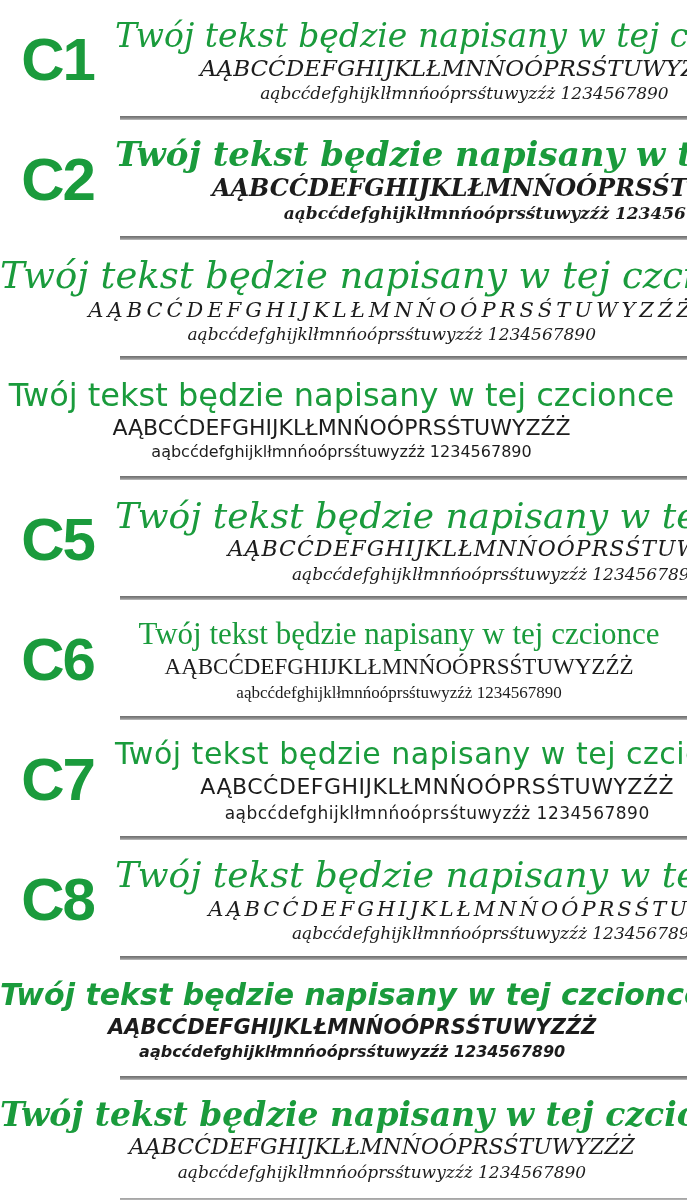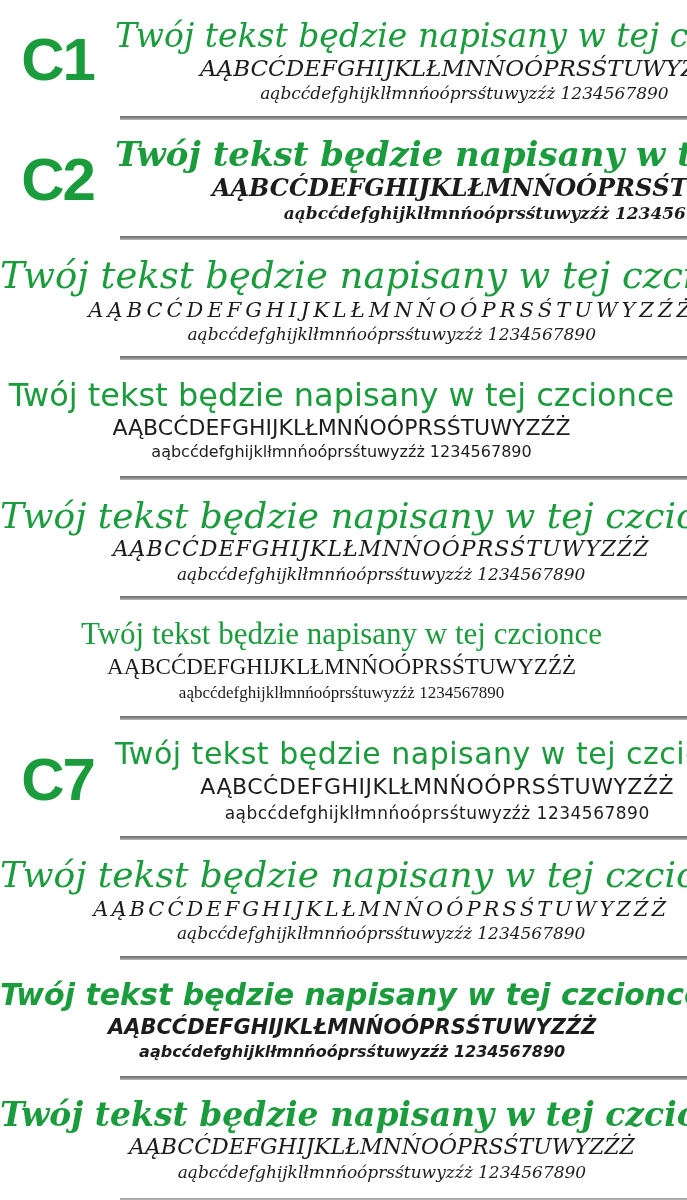--- a/index.html
+++ b/index.html
@@ -142,48 +142,51 @@
   <div class="row f4">
     <div class="samples">
       <div class="line1">Twój tekst będzie napisany w tej czcionce</div>
       <div class="line2">AĄBCĆDEFGHIJKLŁMNŃOÓPRSŚTUWYZŹŻ</div>
       <div class="line3">aąbcćdefghijklłmnńoóprsśtuwyzźż 1234567890</div>
     </div>
     <div class="divider"></div>
   </div>
 
   <div class="row f5">
+    <div class="label">C5</div>
     <div class="samples">
       <div class="line1">Twój tekst będzie napisany w tej czcionce</div>
       <div class="line2">AĄBCĆDEFGHIJKLŁMNŃOÓPRSŚTUWYZŹŻ</div>
       <div class="line3">aąbcćdefghijklłmnńoóprsśtuwyzźż 1234567890</div>
     </div>
     <div class="divider"></div>
   </div>
 
   <div class="row f6">
+    <div class="label">C6</div>
     <div class="samples">
       <div class="line1">Twój tekst będzie napisany w tej czcionce</div>
       <div class="line2">AĄBCĆDEFGHIJKLŁMNŃOÓPRSŚTUWYZŹŻ</div>
       <div class="line3">aąbcćdefghijklłmnńoóprsśtuwyzźż 1234567890</div>
     </div>
     <div class="divider"></div>
   </div>
 
   <div class="row f7">
     <div class="label">C7</div>
     <div class="samples">
       <div class="line1">Twój tekst będzie napisany w tej czcionce</div>
       <div class="line2">AĄBCĆDEFGHIJKLŁMNŃOÓPRSŚTUWYZŹŻ</div>
       <div class="line3">aąbcćdefghijklłmnńoóprsśtuwyzźż 1234567890</div>
     </div>
     <div class="divider"></div>
   </div>
 
   <div class="row f8">
+    <div class="label">C8</div>
     <div class="samples">
       <div class="line1">Twój tekst będzie napisany w tej czcionce</div>
       <div class="line2">AĄBCĆDEFGHIJKLŁMNŃOÓPRSŚTUWYZŹŻ</div>
       <div class="line3">aąbcćdefghijklłmnńoóprsśtuwyzźż 1234567890</div>
     </div>
     <div class="divider"></div>
   </div>
 
   <div class="row f9">
     <div class="samples">

